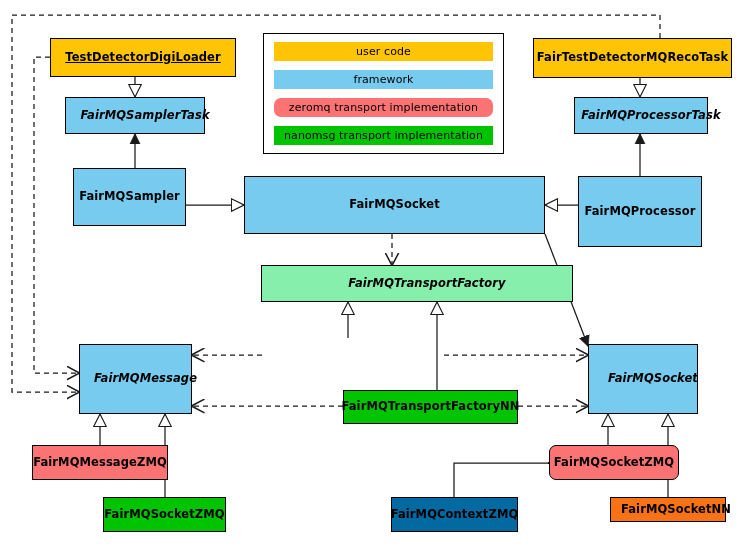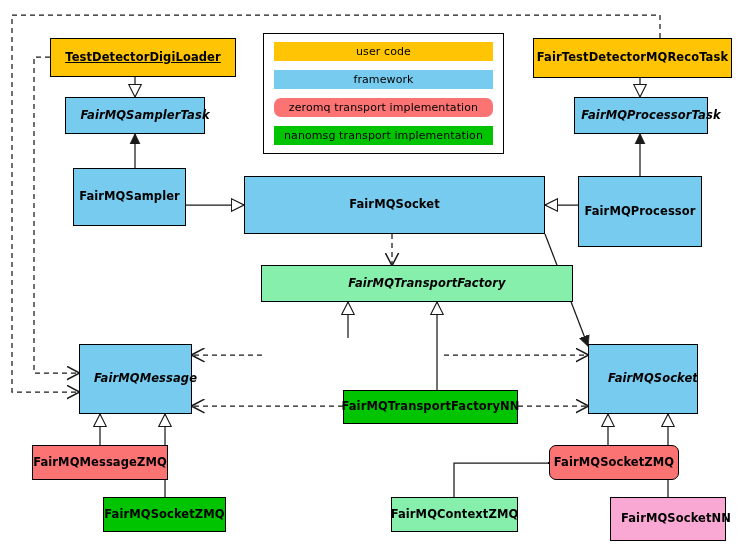--- a/index.html
+++ b/index.html
@@ -182,25 +182,25 @@
   </div>
 
   <div class="node" style="left:103px; top:497px; width:123px; height:35px; background:#00C400;">
     <span>FairMQSocketZMQ</span>
   </div>
 
   <div class="node" style="left:549px; top:445px; width:130px; height:35px; background:#FC7373;border-radius:7px;">
     <span>FairMQSocketZMQ</span>
   </div>
 
-  <div class="node" style="left:610px; top:497px; width:116px; height:44px; background:#f9a8d4;padding-left:16px;">
+  <div class="node" style="left:610px; top:497px; width:116px; height:25px; background:#f97316;padding-left:16px;">
     <span>FairMQSocketNN</span>
   </div>
 
-  <div class="node" style="left:391px; top:497px; width:127px; height:35px; background:#86efac;">
+  <div class="node" style="left:391px; top:497px; width:127px; height:35px; background:#0369a1;">
     <span>FairMQContextZMQ</span>
   </div>
 
   <div class="legend-box" style="left:263px; top:33px; width:241px; height:121px;text-align:center;">
     <div class="legend-row" style="background:#FFC403;">
       <span>user code</span>
     </div>
     <div class="legend-row" style="background:#77CBEF;">
       <span>framework</span>
     </div>

